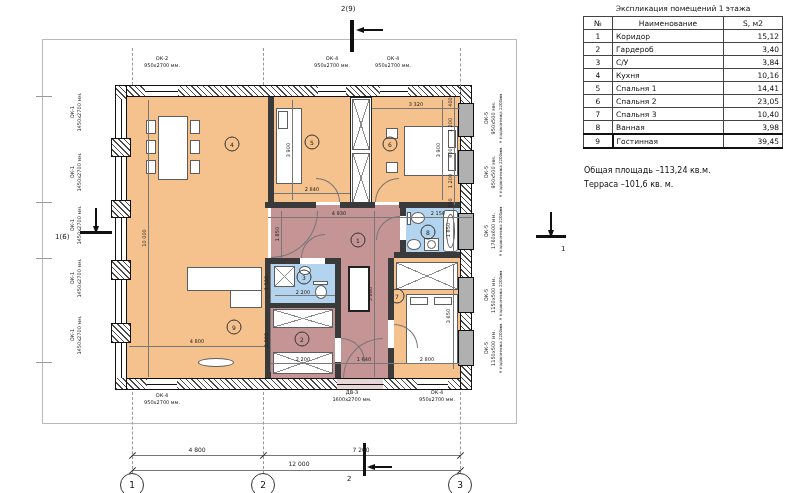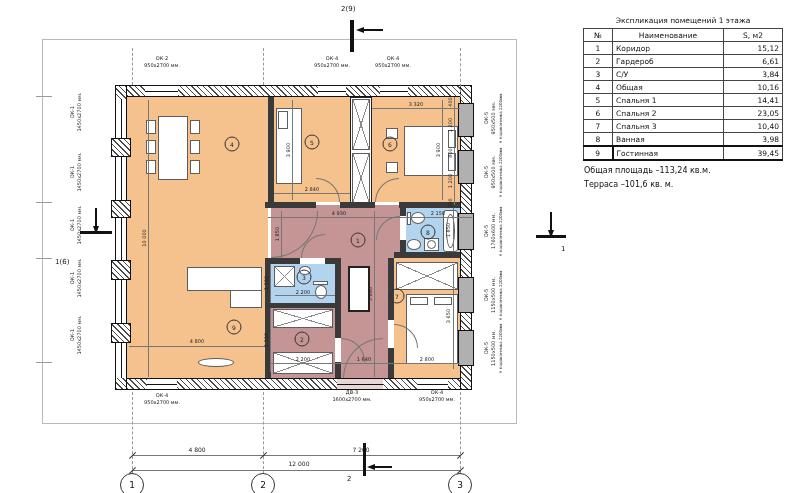--- a/index.html
+++ b/index.html
@@ -45,21 +45,21 @@
          transform:translate(-50%,-50%);color:#222;background:transparent}
   .axis{position:absolute;width:22px;height:22px;border:1px solid #333;border-radius:50%;
         font-size:9px;display:flex;align-items:center;justify-content:center;
         transform:translate(-50%,-50%);color:#111;background:#fff}
   
   .mline{position:absolute;background:#111}
   .mtext{position:absolute;font-size:7px;color:#111;white-space:nowrap}
   .arrL{position:absolute;width:0;height:0;border:3px solid transparent;border-right:8px solid #111}
   .arrD{position:absolute;width:0;height:0;border:3px solid transparent;border-top:8px solid #111}
   
-  #legend{position:absolute;left:583px;top:14px;width:200px;font-size:7.5px;color:#111}
+  #legend{position:absolute;left:583px;top:2px;width:200px;font-size:7.5px;color:#111}
   #legend .ttl{text-align:center;padding:2px 0 3px 0;font-size:7.5px}
   #legend table{border-collapse:collapse;width:100%;table-layout:fixed}
   #legend td,#legend th{border:1px solid #444;padding:0 3px;height:12px;font-weight:normal;overflow:hidden}
   #legend th{text-align:center}
   #legend td.num{text-align:center;width:22px}
   #legend td.area{text-align:right;width:52px}
   #legend tr.total td{border-top:2px solid #111;border-bottom:2px solid #111}
   #legend tr.total td.num{border-right:2px solid #111}
   .note{position:absolute;font-size:8px;color:#111;white-space:nowrap}
 </style>
@@ -331,21 +331,21 @@
 
   <div class="axis" style="left:132px;top:485px">1</div>
   <div class="axis" style="left:263px;top:485px">2</div>
   <div class="axis" style="left:460px;top:485px">3</div>
 
   <div class="mtext" style="left:341px;top:5px">2(9)</div>
   <div class="mline" style="left:350px;top:20px;width:4px;height:32px"></div>
   <div class="mline" style="left:360px;top:29px;width:23px;height:2px"></div>
   <div class="arrL" style="left:353px;top:27px"></div>
 
-  <div class="mtext" style="left:55px;top:258px">1(6)</div>
+  <div class="mtext" style="left:55px;top:233px">1(6)</div>
   <div class="mline" style="left:80px;top:231px;width:32px;height:3px"></div>
   <div class="mline" style="left:95px;top:208px;width:2px;height:20px"></div>
   <div class="arrD" style="left:93px;top:226px"></div>
 
   <div class="mtext" style="left:561px;top:245px">1</div>
   <div class="mline" style="left:536px;top:235px;width:30px;height:3px"></div>
   <div class="mline" style="left:550px;top:212px;width:2px;height:20px"></div>
   <div class="arrD" style="left:548px;top:230px"></div>
 
   <div class="mtext" style="left:347px;top:475px">2</div>
@@ -363,30 +363,30 @@
         <th style="width:52px">S, м2</th>
       </tr>
       <tr>
         <td class="num">1</td>
         <td>Коридор</td>
         <td class="area">15,12</td>
       </tr>
       <tr>
         <td class="num">2</td>
         <td>Гардероб</td>
-        <td class="area">6,61</td>
+        <td class="area">3,40</td>
       </tr>
       <tr>
         <td class="num">3</td>
         <td>С/У</td>
         <td class="area">3,84</td>
       </tr>
       <tr>
         <td class="num">4</td>
-        <td>Общая</td>
+        <td>Кухня</td>
         <td class="area">10,16</td>
       </tr>
       <tr>
         <td class="num">5</td>
         <td>Спальня 1</td>
         <td class="area">14,41</td>
       </tr>
       <tr>
         <td class="num">6</td>
         <td>Спальня 2</td>

